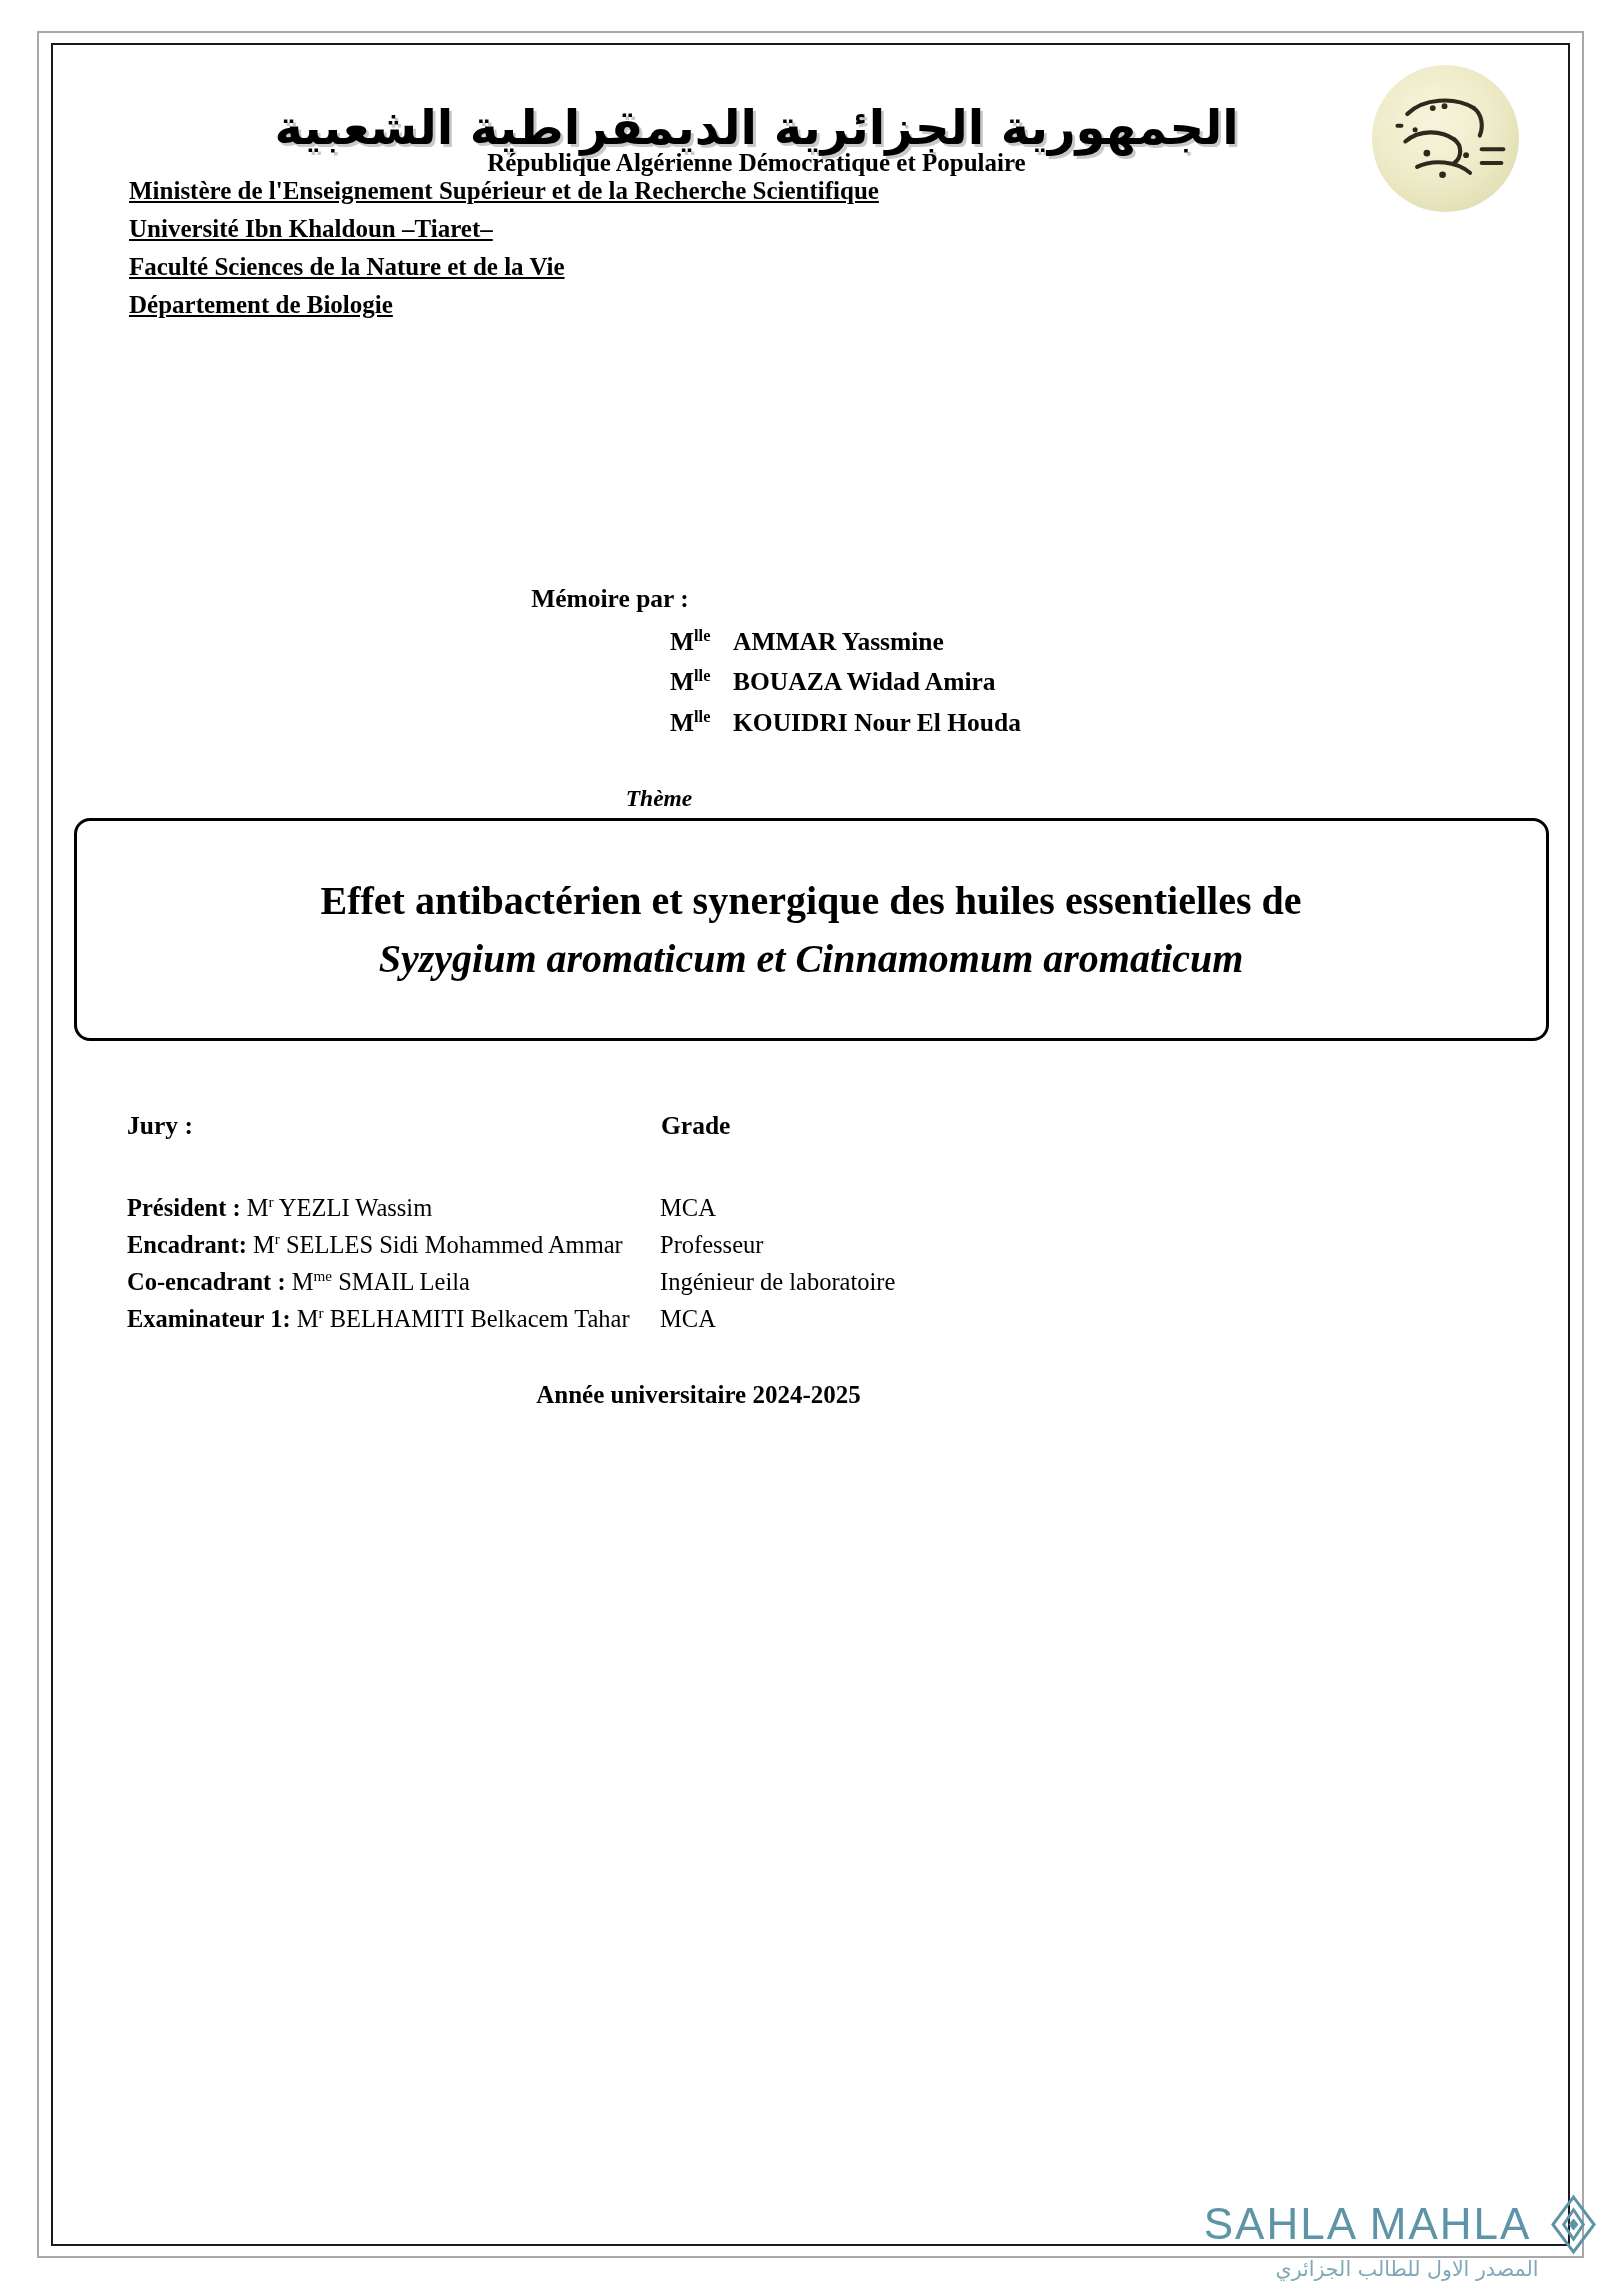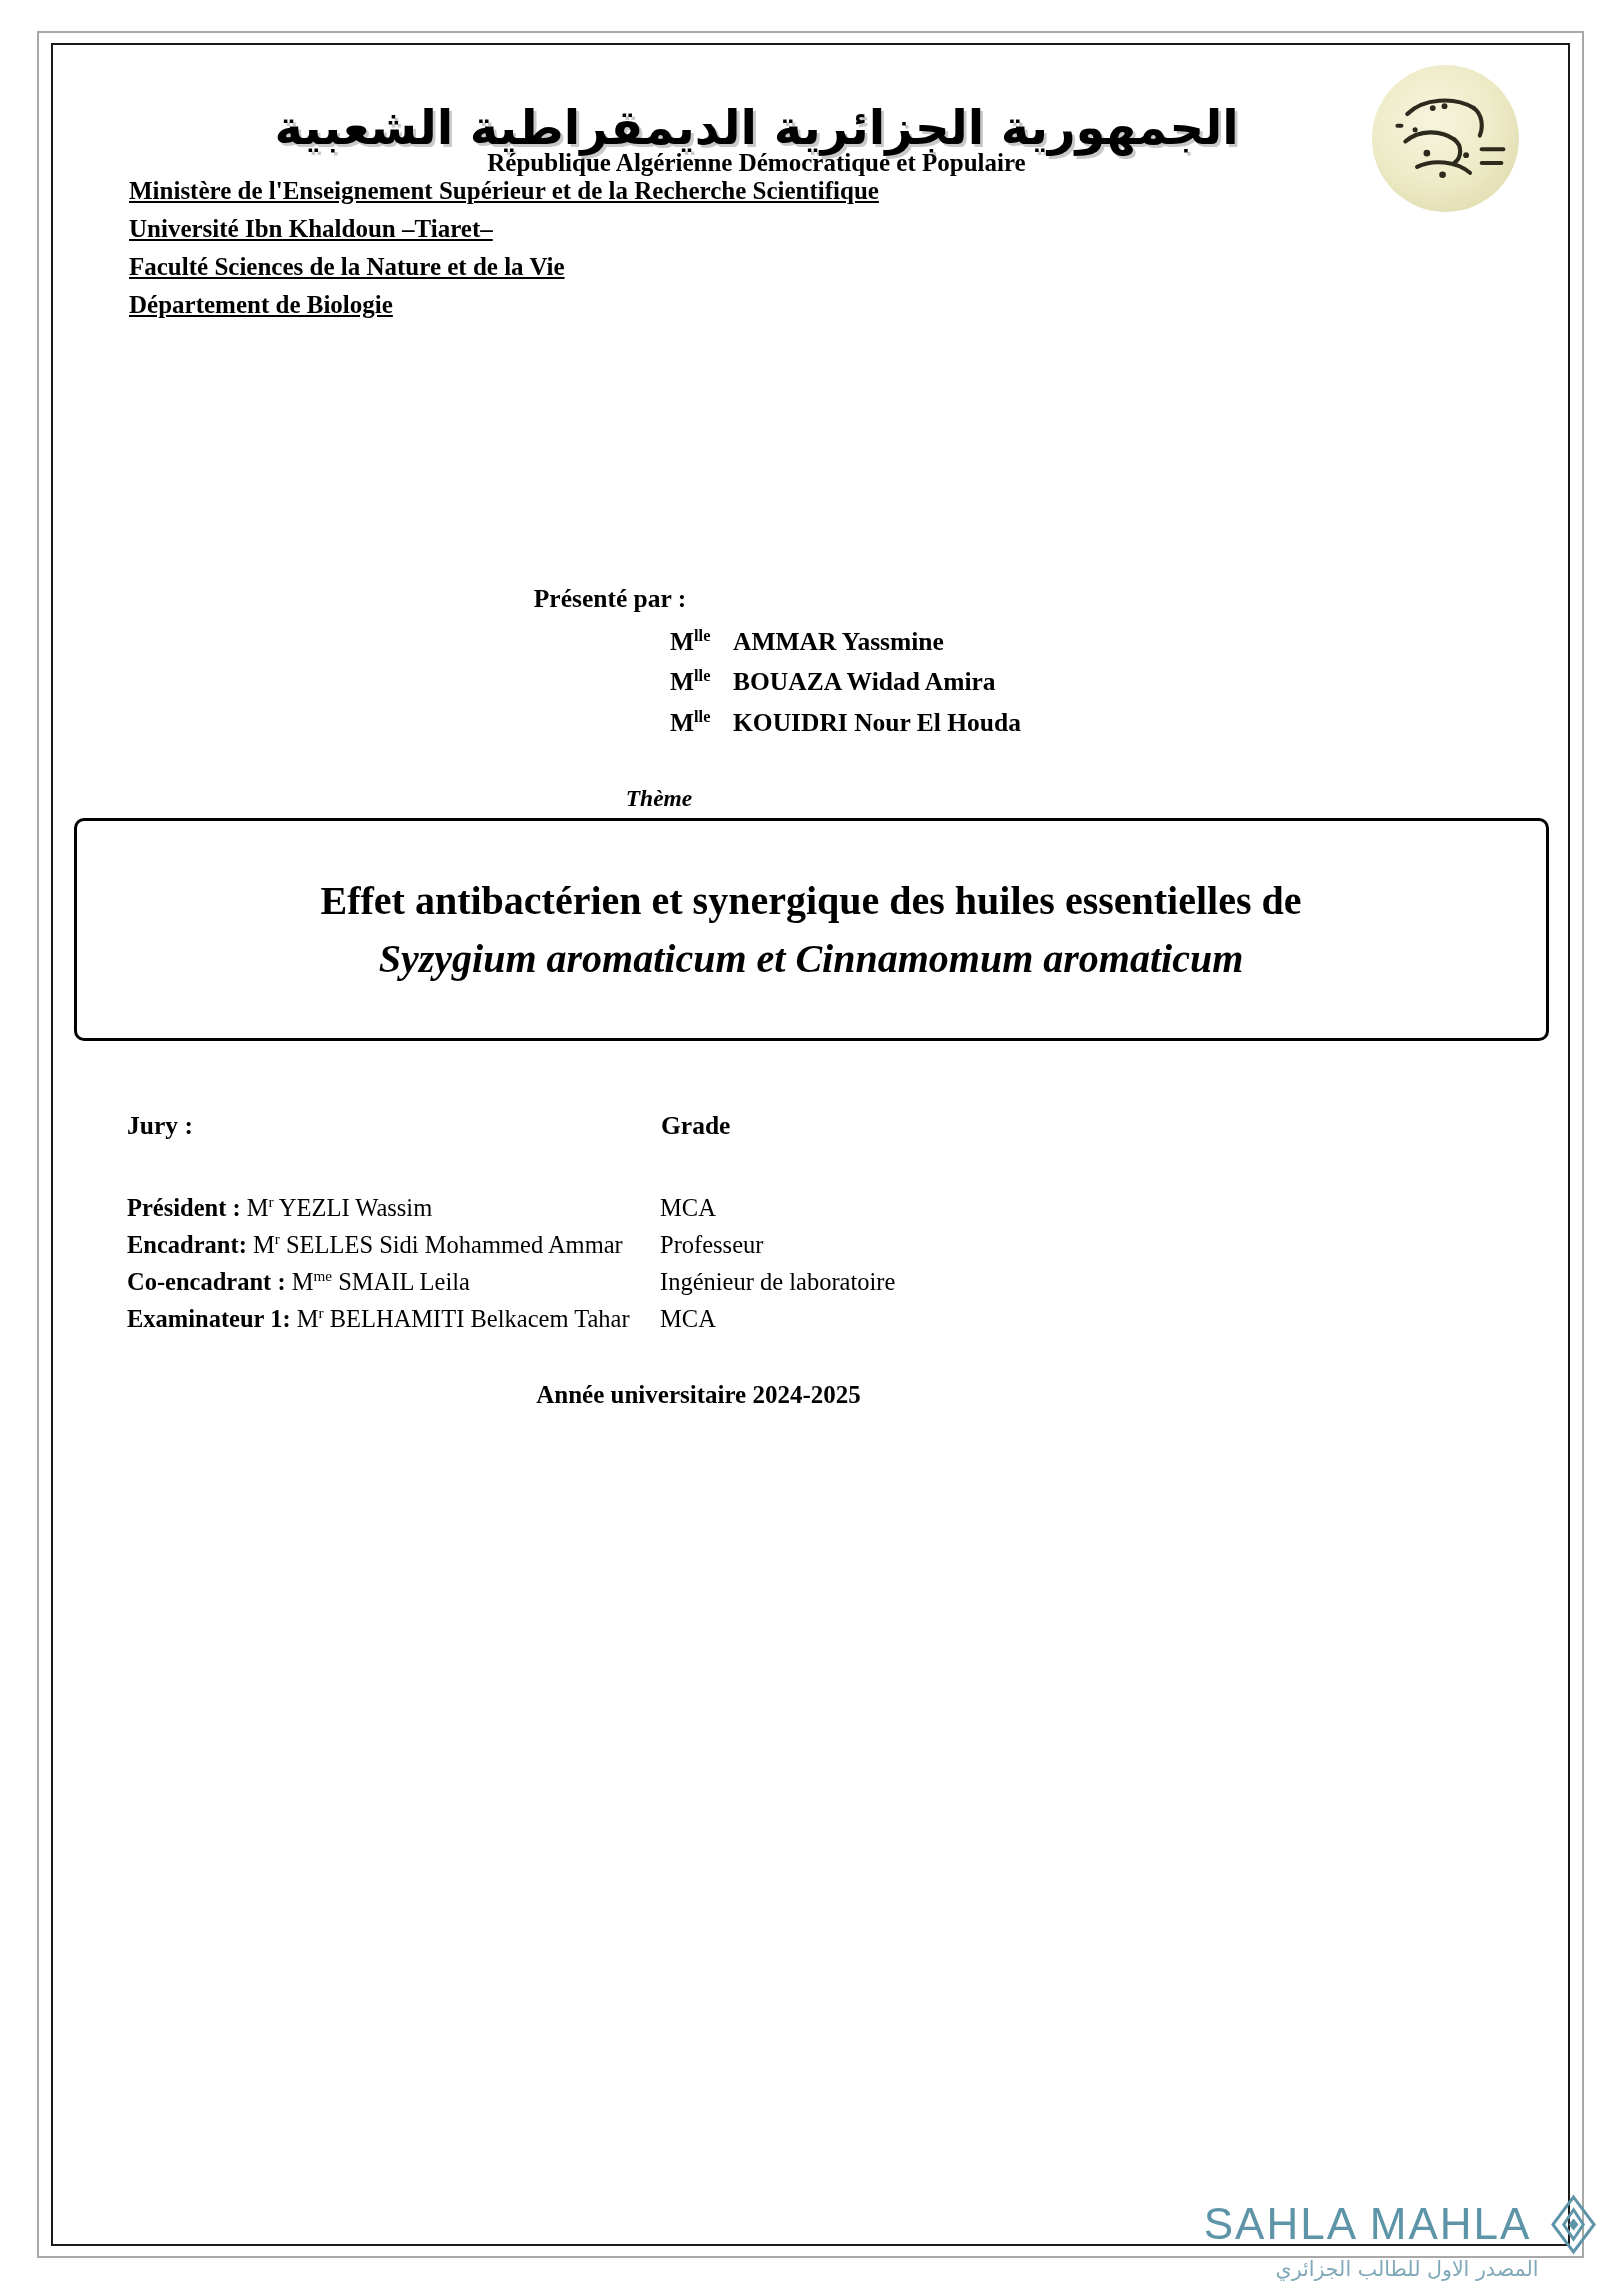--- a/index.html
+++ b/index.html
@@ -150,21 +150,21 @@
   }
 
   
   .title-box {
     position: absolute;
     left: 22.5px;
     top: 775px;
     width: 1475px;
     height: 223px;
     border: 3.9px solid #000000;
-    border-radius: 10px;
+    border-radius: 16px;
     box-sizing: border-box;
     display: flex;
     align-items: center;
     justify-content: center;
   }
   .title-text {
     width: 1098px;
     text-align: center;
     font-size: 40px;
     font-weight: bold;
@@ -300,21 +300,21 @@
     <div class="arabic-title">الجمهورية الجزائرية الديمقراطية الشعبية</div>
     <div class="rep-line">République Algérienne Démocratique et Populaire</div>
     <div class="inst-block">
       <div>Ministère de l'Enseignement Supérieur et de la Recherche Scientifique</div>
       <div>Université Ibn Khaldoun –Tiaret–</div>
       <div>Faculté Sciences de la Nature et de la Vie</div>
       <div>Département de Biologie</div>
     </div>
 
 
-    <div class="presented-label">Présenté par :</div>
+    <div class="presented-label">Mémoire par :</div>
     <div class="authors">
       <div class="row">
         <span class="hon"><span>M</span><sup>lle</sup></span><span>AMMAR Yassmine</span>
       </div>
       <div class="row">
         <span class="hon"><span>M</span><sup>lle</sup></span><span>BOUAZA Widad Amira</span>
       </div>
       <div class="row">
         <span class="hon"><span>M</span><sup>lle</sup></span><span>KOUIDRI Nour El Houda</span>
       </div>

